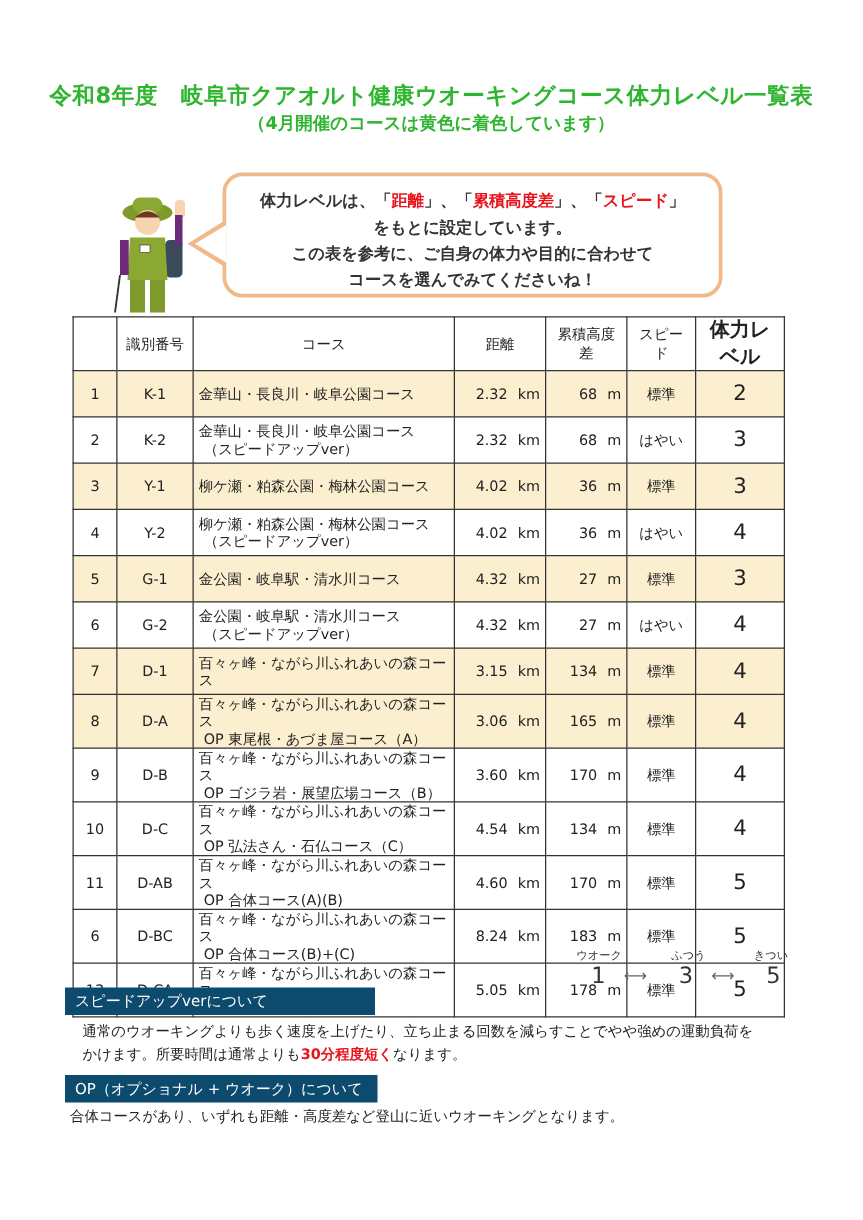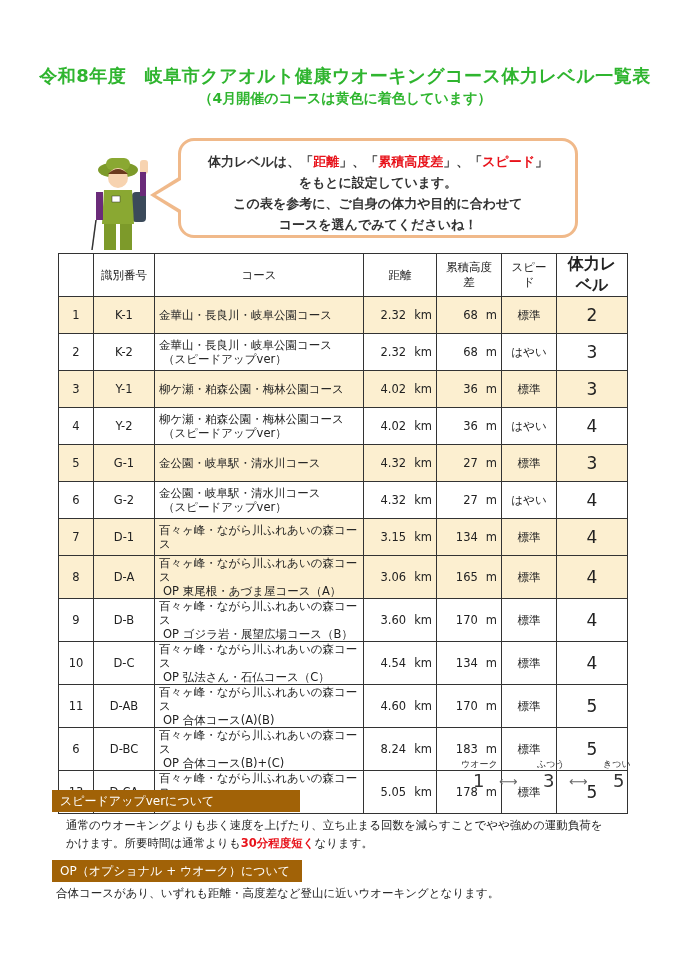--- a/index.html
+++ b/index.html
@@ -21,21 +21,21 @@
   td.course{text-align:left;line-height:14px;padding-left:10px;}
   td.dist{text-align:right;width:64px;white-space:nowrap;}
   td.elev{text-align:right;width:56px;white-space:nowrap;}
   td.speed{text-align:center;width:46px;}
   td.level{text-align:center;width:62px;font-size:17px;}
   .unit{margin-left:8px;}
   .scale{position:absolute;left:455px;top:758px;width:180px;height:36px;font-size:9px;color:#333;}
   .scale .lbl{position:absolute;top:0;}
   .scale .num{position:absolute;top:12px;font-size:18px;}
   .scale .arrow{position:absolute;top:16px;font-size:13px;color:#666;}
-  .section-header{position:absolute;left:52px;width:248px;height:22px;background:#a16207;color:#fff;font-size:12px;line-height:22px;padding-left:8px;box-sizing:border-box;}
+  .section-header{position:absolute;left:52px;width:248px;height:22px;background:#0c4a6e;color:#fff;font-size:12px;line-height:22px;padding-left:8px;box-sizing:border-box;}
   .section-body{position:absolute;left:66px;width:590px;font-size:11.5px;line-height:18px;color:#222;}
   .red-bold{color:#e8131b;font-weight:bold;}
 </style>
 </head>
 <body>
 
 <div class="title">令和8年度　岐阜市クアオルト健康ウオーキングコース体力レベル一覧表</div>
 <div class="subtitle">（4月開催のコースは黄色に着色しています）</div>
 
 <svg class="character" viewBox="0 0 70 100">

